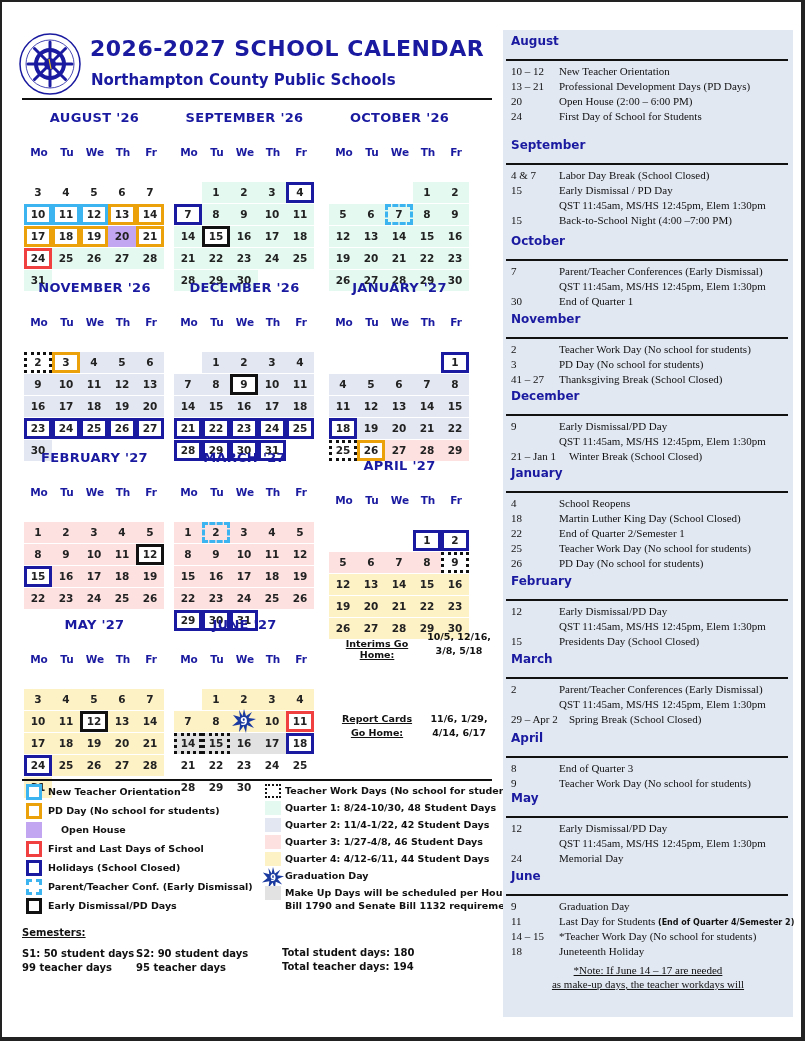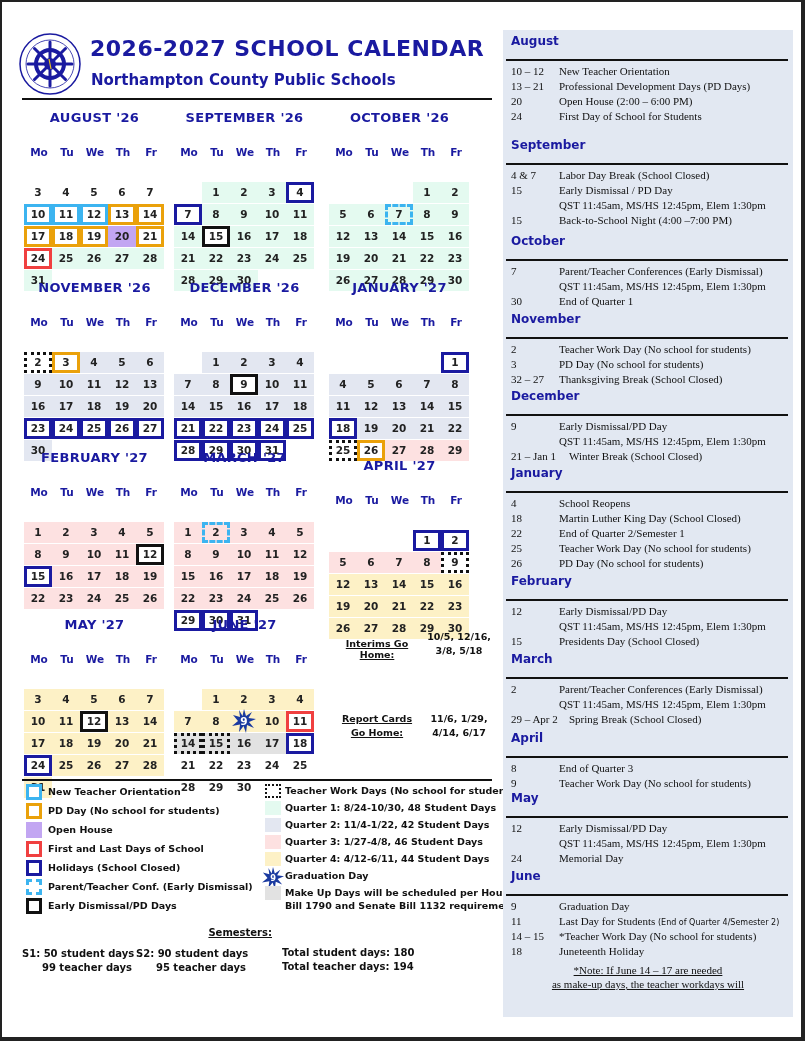--- a/index.html
+++ b/index.html
@@ -34,21 +34,21 @@
   .sec-title{position:absolute;left:8px;font-weight:bold;font-size:12px;color:#1a1aa0;}
   .sec-rule{position:absolute;left:3px;width:282px;height:2px;background:#111;}
   .ev{position:absolute;font-family:"Liberation Serif","DejaVu Serif",serif;font-size:11px;color:#111;white-space:nowrap;}
   .ev .d{position:absolute;left:0;}
   .ev .t{position:absolute;}
   .note{position:absolute;left:0;width:290px;text-align:center;font-family:"Liberation Serif",serif;font-size:11px;text-decoration:underline;color:#111;line-height:14px;}
   .aside-lbl{position:absolute;font-size:9.5px;font-weight:bold;color:#111;text-decoration:underline;text-align:center;}
   .aside-val{position:absolute;font-size:9.5px;font-weight:bold;color:#111;text-align:center;line-height:14px;}
   .leg{position:absolute;font-size:9.5px;font-weight:bold;color:#111;white-space:nowrap;}
   .sw{position:absolute;width:16px;height:16px;box-sizing:border-box;}
-  .sem{position:absolute;font-size:10px;font-weight:bold;color:#111;text-align:right;line-height:14px;white-space:nowrap;}
+  .sem{position:absolute;font-size:10px;font-weight:bold;color:#111;text-align:left;line-height:14px;white-space:nowrap;}
 </style>
 </head>
 <body>
 
 <div class="page">
 
   <svg class="hdr-logo" viewBox="0 0 64 64">
     <circle cx="32" cy="32" r="30" fill="#fff" stroke="#1a1aa0" stroke-width="1.5"></circle>
     <circle cx="32" cy="32" r="24" fill="none" stroke="#1a1aa0" stroke-width="0.8"></circle>
     <g stroke="#1a1aa0" stroke-width="3" stroke-linecap="round">
@@ -433,21 +433,21 @@
   </div>
 
   <div class="rule" style="left:20px;top:777px;width:470px;"></div>
 
   <div id="legend">
       <div class="sw" style="left:24px;top:782px;border:3px solid #3cb4f0;background:#fff;"></div>
       <div class="leg" style="left:46px;top:784px">New Teacher Orientation</div>
       <div class="sw" style="left:24px;top:801px;border:3px solid #eaa10a;background:#fff;"></div>
       <div class="leg" style="left:46px;top:803px">PD Day (No school for students)</div>
       <div class="sw" style="left:24px;top:820px;background:#c2a6f2;"></div>
-      <div class="leg" style="left:46px;top:822px">Open House</div>
+      <div class="leg" style="left:59px;top:822px">Open House</div>
       <div class="sw" style="left:24px;top:839px;border:3px solid #f04040;background:#fff;"></div>
       <div class="leg" style="left:46px;top:841px">First and Last Days of School</div>
       <div class="sw" style="left:24px;top:858px;border:3px solid #1a1aa0;background:#fff;"></div>
       <div class="leg" style="left:46px;top:860px">Holidays (School Closed)</div>
       <div class="sw" style="left:24px;top:877px;border:3px dashed #3cb4f0;background:#fff;"></div>
       <div class="leg" style="left:46px;top:879px">Parent/Teacher Conf. (Early Dismissal)</div>
       <div class="sw" style="left:24px;top:896px;border:3px solid #111;background:#fff;"></div>
       <div class="leg" style="left:46px;top:898px">Early Dismissal/PD Days</div>
       <div class="sw" style="left:263px;top:782px;height:14px;border:2px dotted #111;background:#fff;"></div>
       <div class="leg" style="left:283px;top:783px">Teacher Work Days (No school for students)</div>
@@ -539,21 +539,21 @@
         <div class="sec-rule" style="top:307px"></div>
         <div class="ev" style="left:8px;top:313px;width:280px;">
           <span class="d">2</span>
           <span class="t" style="left:48px"><span>Teacher Work Day (No school for students)</span></span>
         </div>
         <div class="ev" style="left:8px;top:328px;width:280px;">
           <span class="d">3</span>
           <span class="t" style="left:48px"><span>PD Day (No school for students)</span></span>
         </div>
         <div class="ev" style="left:8px;top:343px;width:280px;">
-          <span class="d">32 – 27</span>
+          <span class="d">41 – 27</span>
           <span class="t" style="left:48px"><span>Thanksgiving Break (School Closed)</span></span>
         </div>
         <div class="sec-title" style="top:359px">December</div>
         <div class="sec-rule" style="top:384px"></div>
         <div class="ev" style="left:8px;top:390px;width:280px;">
           <span class="d">9</span>
           <span class="t" style="left:48px"><span>Early Dismissal/PD Day</span></span>
         </div>
         <div class="ev" style="left:8px;top:405px;width:280px;">
           <span class="d"></span>
@@ -638,21 +638,21 @@
           <span class="t" style="left:48px"><span>Memorial Day</span></span>
         </div>
         <div class="sec-title" style="top:839px">June</div>
         <div class="sec-rule" style="top:864px"></div>
         <div class="ev" style="left:8px;top:870px;width:280px;">
           <span class="d">9</span>
           <span class="t" style="left:48px"><span>Graduation Day</span></span>
         </div>
         <div class="ev" style="left:8px;top:885px;width:280px;">
           <span class="d">11</span>
-          <span class="t" style="left:48px"><span>Last Day for Students</span> <span style="font-family:'DejaVu Sans',sans-serif;font-size:8px;font-weight:normal;">(End of Quarter 4/Semester 2)</span></span>
+          <span class="t" style="left:48px"><span>Last Day for Students</span> <span style="font-family:'DejaVu Sans',sans-serif;font-size:8px;font-weight:bold;">(End of Quarter 4/Semester 2)</span></span>
         </div>
         <div class="ev" style="left:8px;top:900px;width:280px;">
           <span class="d">14 – 15</span>
           <span class="t" style="left:48px"><span>*Teacher Work Day (No school for students)</span></span>
         </div>
         <div class="ev" style="left:8px;top:915px;width:280px;">
           <span class="d">18</span>
           <span class="t" style="left:48px"><span>Juneteenth Holiday</span></span>
         </div>
       </div>

